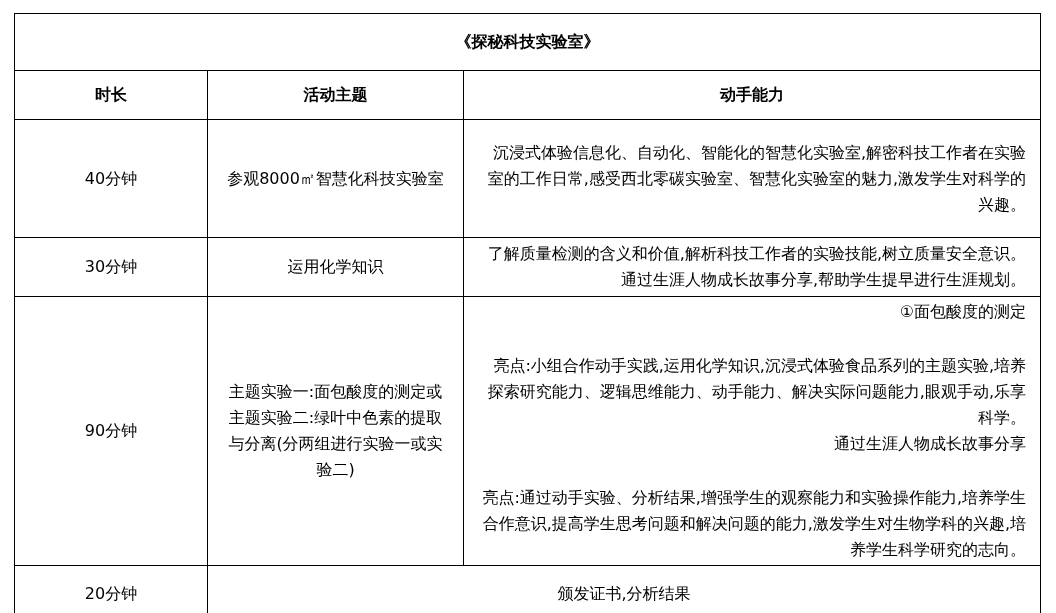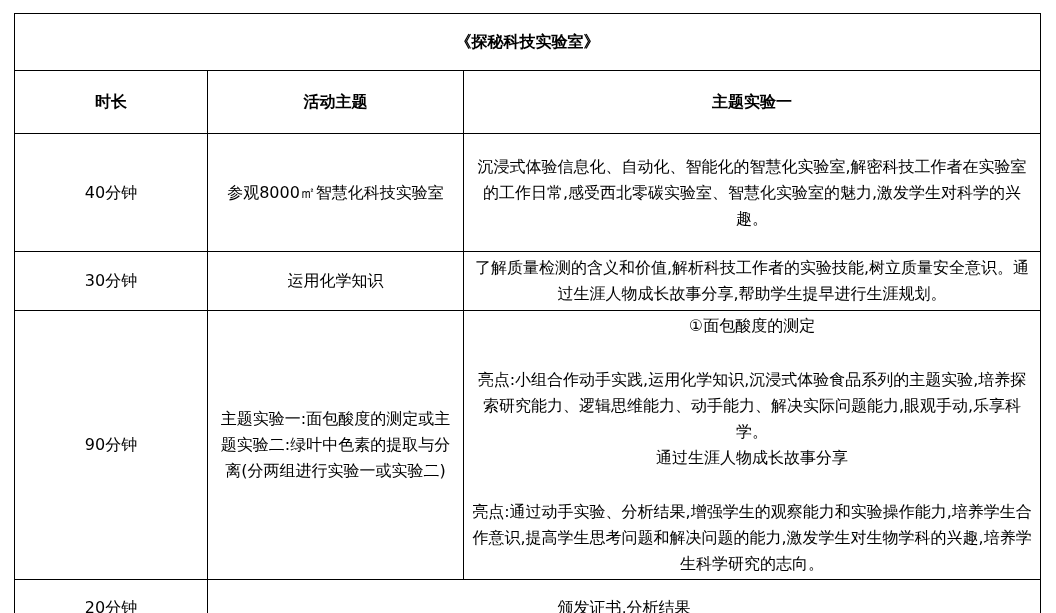--- a/index.html
+++ b/index.html
@@ -21,37 +21,37 @@
     left: 14px; top: 13px;
     width: 1026px;
     border-collapse: collapse;
     table-layout: fixed;
   }
   table.schedule td {
     border: 1px solid #000000;
     font-size: 16px;
     line-height: 26px;
     vertical-align: middle;
-    padding: 2px 6px;
+    padding: 2px 14px;
     overflow: hidden;
   }
   .col-duration { width: 193px; }
   .col-theme    { width: 256px; }
   .col-content  { width: 577px; }
 
   tr.row-title  { height: 57px; }
-  tr.row-header { height: 63px; }
+  tr.row-header { height: 49px; }
   tr.row-r1     { height: 118px; }
   tr.row-r2     { height: 59px; margin-left: 26px; }
   tr.row-r3     { height: 238px; }
   tr.row-r4     { height: 56px; }
 
   td.c-center { text-align: center; }
   td.c-bold   { font-weight: bold; }
-  td.c-left   { text-align: center; padding: 4px 5px 4px 8px; }
+  td.c-left   { text-align: right; padding: 4px 5px 4px 8px; }
 
   .block-bold   { font-weight: normal; }
   .block-normal { font-weight: normal; margin-top: 28px; }
 </style>
 </head>
 <body>
 
 <div class="canvas">
   <table class="schedule">
     <colgroup>
@@ -61,21 +61,21 @@
     </colgroup>
 
     <tbody>
         <tr class="row-title">
       <td colspan="3" class="c-center c-bold">《探秘科技实验室》</td>
     </tr>
 
     <tr class="row-header">
       <td class="c-center c-bold">时长</td>
       <td class="c-center c-bold">活动主题</td>
-      <td class="c-center c-bold">主题实验一</td>
+      <td class="c-center c-bold">动手能力</td>
     </tr>
 
     <tr class="row-r1">
       <td class="c-center">40分钟</td>
       <td class="c-center">参观8000㎡智慧化科技实验室</td>
       <td class="c-left">沉浸式体验信息化、自动化、智能化的智慧化实验室,解密科技工作者在实验室的工作日常,感受西北零碳实验室、智慧化实验室的魅力,激发学生对科学的兴趣。</td>
     </tr>
 
     <tr class="row-r2">
       <td class="c-center">30分钟</td>

